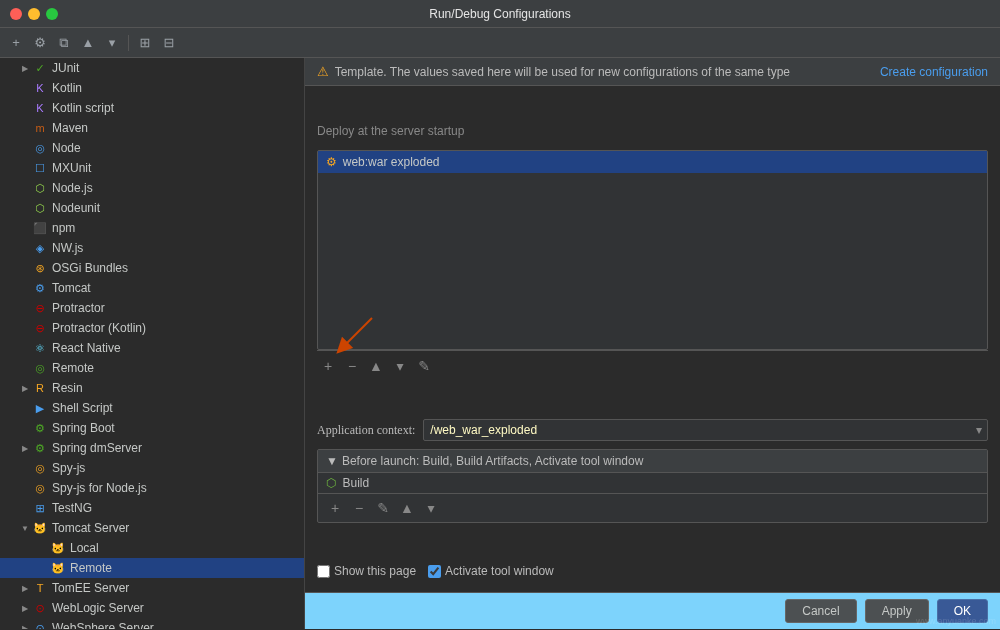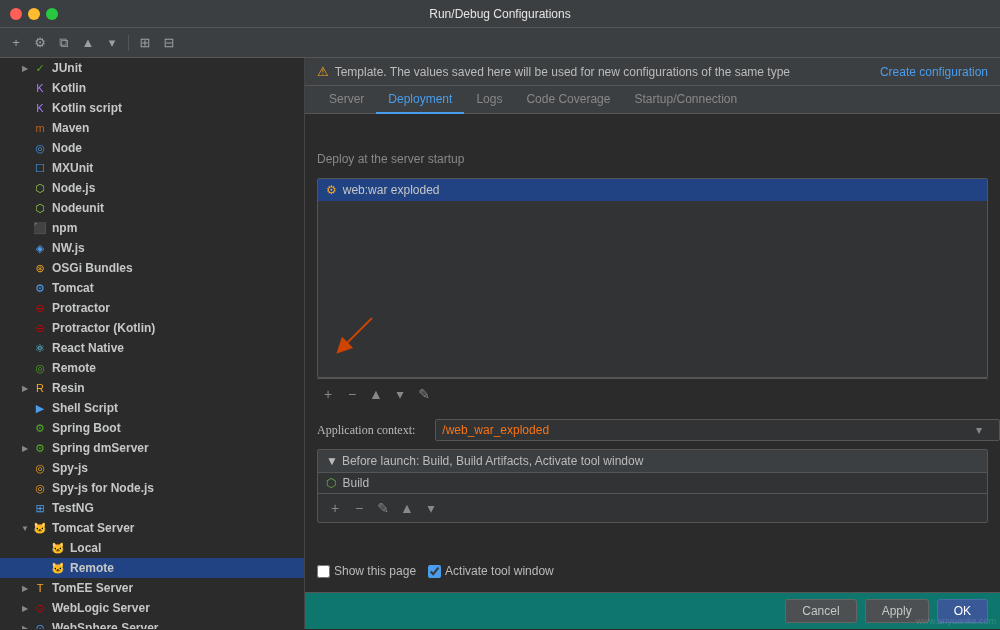--- a/index.html
+++ b/index.html
@@ -105,21 +105,20 @@
       margin-right: 4px;
       display: flex;
       align-items: center;
       justify-content: center;
       font-size: 11px;
       flex-shrink: 0;
     }
     .tree-item .label {
       font-size: 12px;
       color: #c5c8c6;
-      font-weight: bold;
     }
     .indent-1 { padding-left: 18px; }
     .indent-2 { padding-left: 36px; }
 
     
     .ic-junit { color: #4eaa25; }
     .ic-kotlin { color: #a97bff; }
     .ic-maven { color: #c45c16; }
     .ic-node { color: #8cc84b; }
     .ic-react { color: #61dafb; }
@@ -243,27 +242,26 @@
     }
     .context-label { font-size: 12px; color: #bbbbbb; white-space: nowrap; font-family: Liberation Serif, serif; }
     .context-select-wrap {
       flex: 1;
       position: relative;
     }
     .context-select-wrap select {
       width: 100%;
       background: #313335;
       border: 1px solid #555;
-      color: #f97316;
+      color: #fef9c3;
       font-size: 12px;
       padding: 3px 20px 3px 6px;
       border-radius: 2px;
       appearance: none;
       cursor: pointer;
-      margin-left: 12px;
     }
     .context-select-wrap::after {
       content: '▾';
       position: absolute;
       right: 6px;
       top: 50%;
       transform: translateY(-50%);
       color: #888;
       pointer-events: none;
     }
@@ -322,21 +320,21 @@
     }
 
     
     .bottom-buttons {
       display: flex;
       justify-content: flex-end;
       align-items: center;
       gap: 8px;
       padding: 6px 12px;
       border-top: 1px solid #555;
-      background: #0f766e;
+      background: #7dd3fc;
       flex-shrink: 0;
     }
     .btn {
       padding: 4px 16px;
       border-radius: 3px;
       font-size: 12px;
       cursor: pointer;
       border: 1px solid #666;
       background: #4c5052;
       color: #c5c8c6;
@@ -532,27 +530,20 @@
   <div class="content">
 
     <div class="warning-bar">
       <div class="warning-text">
         <span class="warning-icon">⚠</span>
         <span>Template. The values saved here will be used for new configurations of the same type</span>
       </div>
       <span class="create-link">Create configuration</span>
     </div>
 
-    <div class="tabs">
-      <div class="tab">Server</div>
-      <div class="tab active">Deployment</div>
-      <div class="tab">Logs</div>
-      <div class="tab">Code Coverage</div>
-      <div class="tab">Startup/Connection</div>
-    </div>
 
     <div class="tab-content">
       <div class="section-title">Deploy at the server startup</div>
 
       <div style="position: relative; flex: 1;">
         <div class="deploy-list">
           <div class="deploy-item">
             <span class="icon">⚙</span>
             <span class="text">web:war exploded</span>
           </div>

